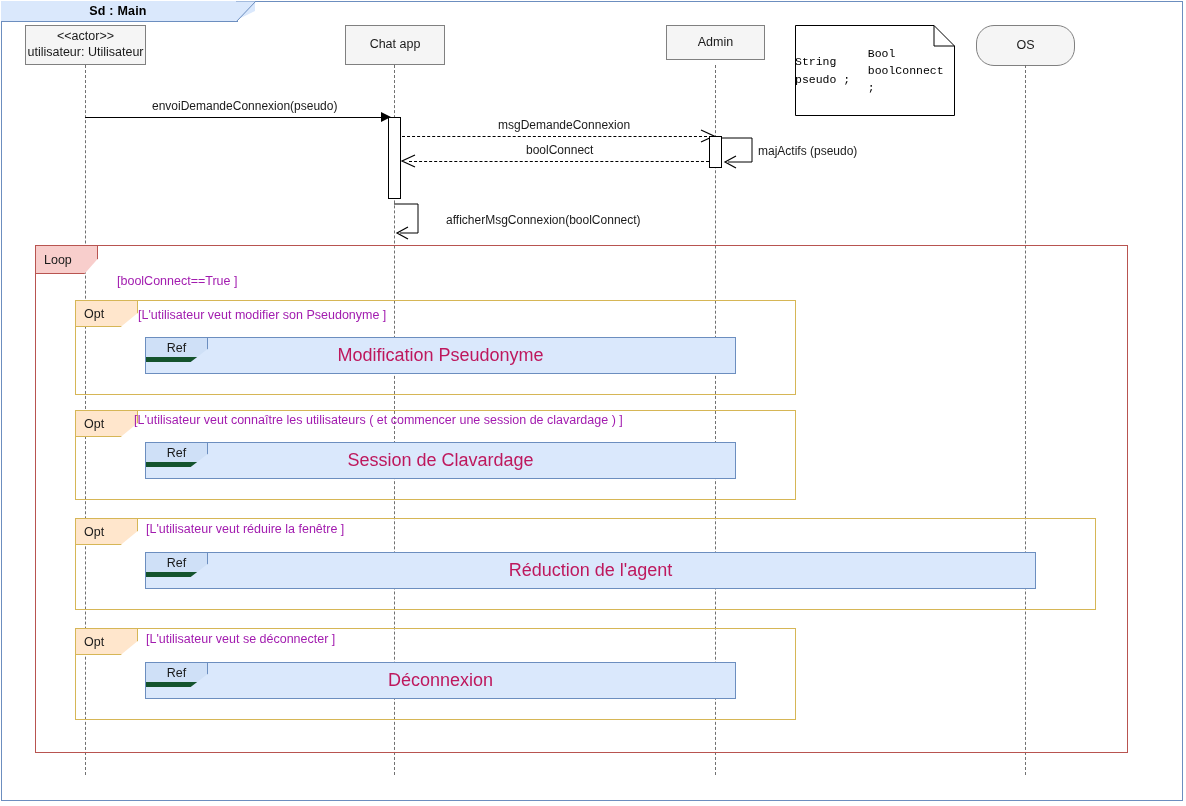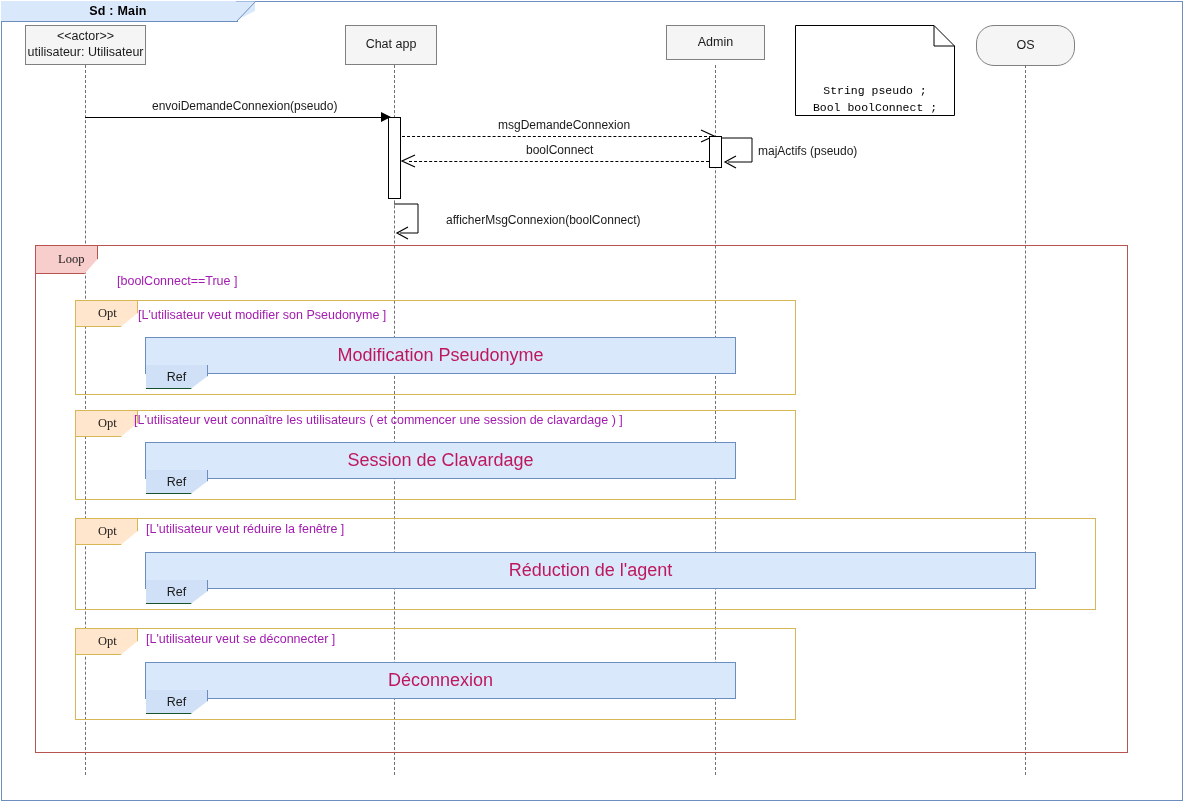--- a/index.html
+++ b/index.html
@@ -77,21 +77,21 @@
   }
   .lifeline-line {
     position: absolute;
     width: 0;
     border-left: 1px dashed #707070;
   }
   .note-body {
     position: absolute;
     inset: 0;
     display: flex;
-    flex-direction: column;
+    flex-direction: row;
     align-items: center;
     justify-content: flex-end;
     font-family: "Liberation Mono", monospace;
     font-size: 11.5px;
     color: #000;
     line-height: 1.5;
   }
 
   
   .activation {
@@ -133,24 +133,23 @@
     background: transparent;
   }
   .frag.loop { border: 1px solid #b85450; }
   .frag.opt  { border: 1px solid #d6b656; }
 
   .frag-tab {
     position: absolute;
     box-sizing: border-box;
     display: flex;
     align-items: center;
-    padding-left: 22px;
+    padding-left: 8px;
     font-size: 12.5px;
     color: #1a1a1a;
-    font-family: Liberation Serif, serif;
   }
   .frag-tab.loop {
     background: #f8cecc;
     border-right: 1px solid #b85450;
     border-bottom: 1px solid #b85450;
     clip-path: polygon(0 0, 100% 0, 100% 45%, 78% 100%, 0 100%);
   }
   .frag-tab.opt {
     background: #ffe6cc;
     border-right: 1px solid #d6b656;
@@ -170,29 +169,28 @@
     background: #dae8fc;
     border: 1px solid #6c8ebf;
     box-sizing: border-box;
   }
   .ref-tab {
     position: absolute;
     left: 0; top: 0;
     width: 62px; height: 24px;
     background: #cfe0f7;
     border-right: 1px solid #6c8ebf;
-    border-bottom: 1px solid #14532d;
+    border-bottom: 5px solid #14532d;
     box-sizing: border-box;
     display: flex;
     align-items: center;
     justify-content: center;
     font-size: 12.5px;
     color: #1a1a1a;
     clip-path: polygon(0 0, 100% 0, 100% 45%, 72% 100%, 0 100%);
-    margin-top: 27px;
   }
   .ref-title {
     position: absolute;
     inset: 0;
     display: flex;
     align-items: center;
     justify-content: center;
     font-size: 18px;
     color: #be185d;
     pointer-events: none;
@@ -212,21 +210,21 @@
       <path d="M 0,0 L 20,0 L 0,21" fill="#dae8fc" stroke="#6c8ebf" stroke-width="1"></path>
     </svg>
   </div>
 
   <div class="lifeline-head" style="left:25px; top:25px; width:121px; height:40px;">
     <span>&lt;&lt;actor&gt;&gt;</span>
     <span>utilisateur: Utilisateur</span>
   </div>
   <div class="lifeline-line" style="left:85px; top:65px; height:710px;"></div>
 
-  <div class="lifeline-head" style="left:345px; top:25px; width:92px; height:40px;">
+  <div class="lifeline-head" style="left:345px; top:25px; width:100px; height:40px;">
     <span>Chat app</span>
   </div>
   <div class="lifeline-line" style="left:394px; top:65px; height:710px;"></div>
 
   <div class="lifeline-head" style="left:666px; top:25px; width:99px; height:35px;">
     <span>Admin</span>
   </div>
   <div class="lifeline-line" style="left:715px; top:65px; height:710px;"></div>
 
   <div class="lifeline-head" style="left:976px; top:25px; width:99px; height:41px;border-radius:18px;">

